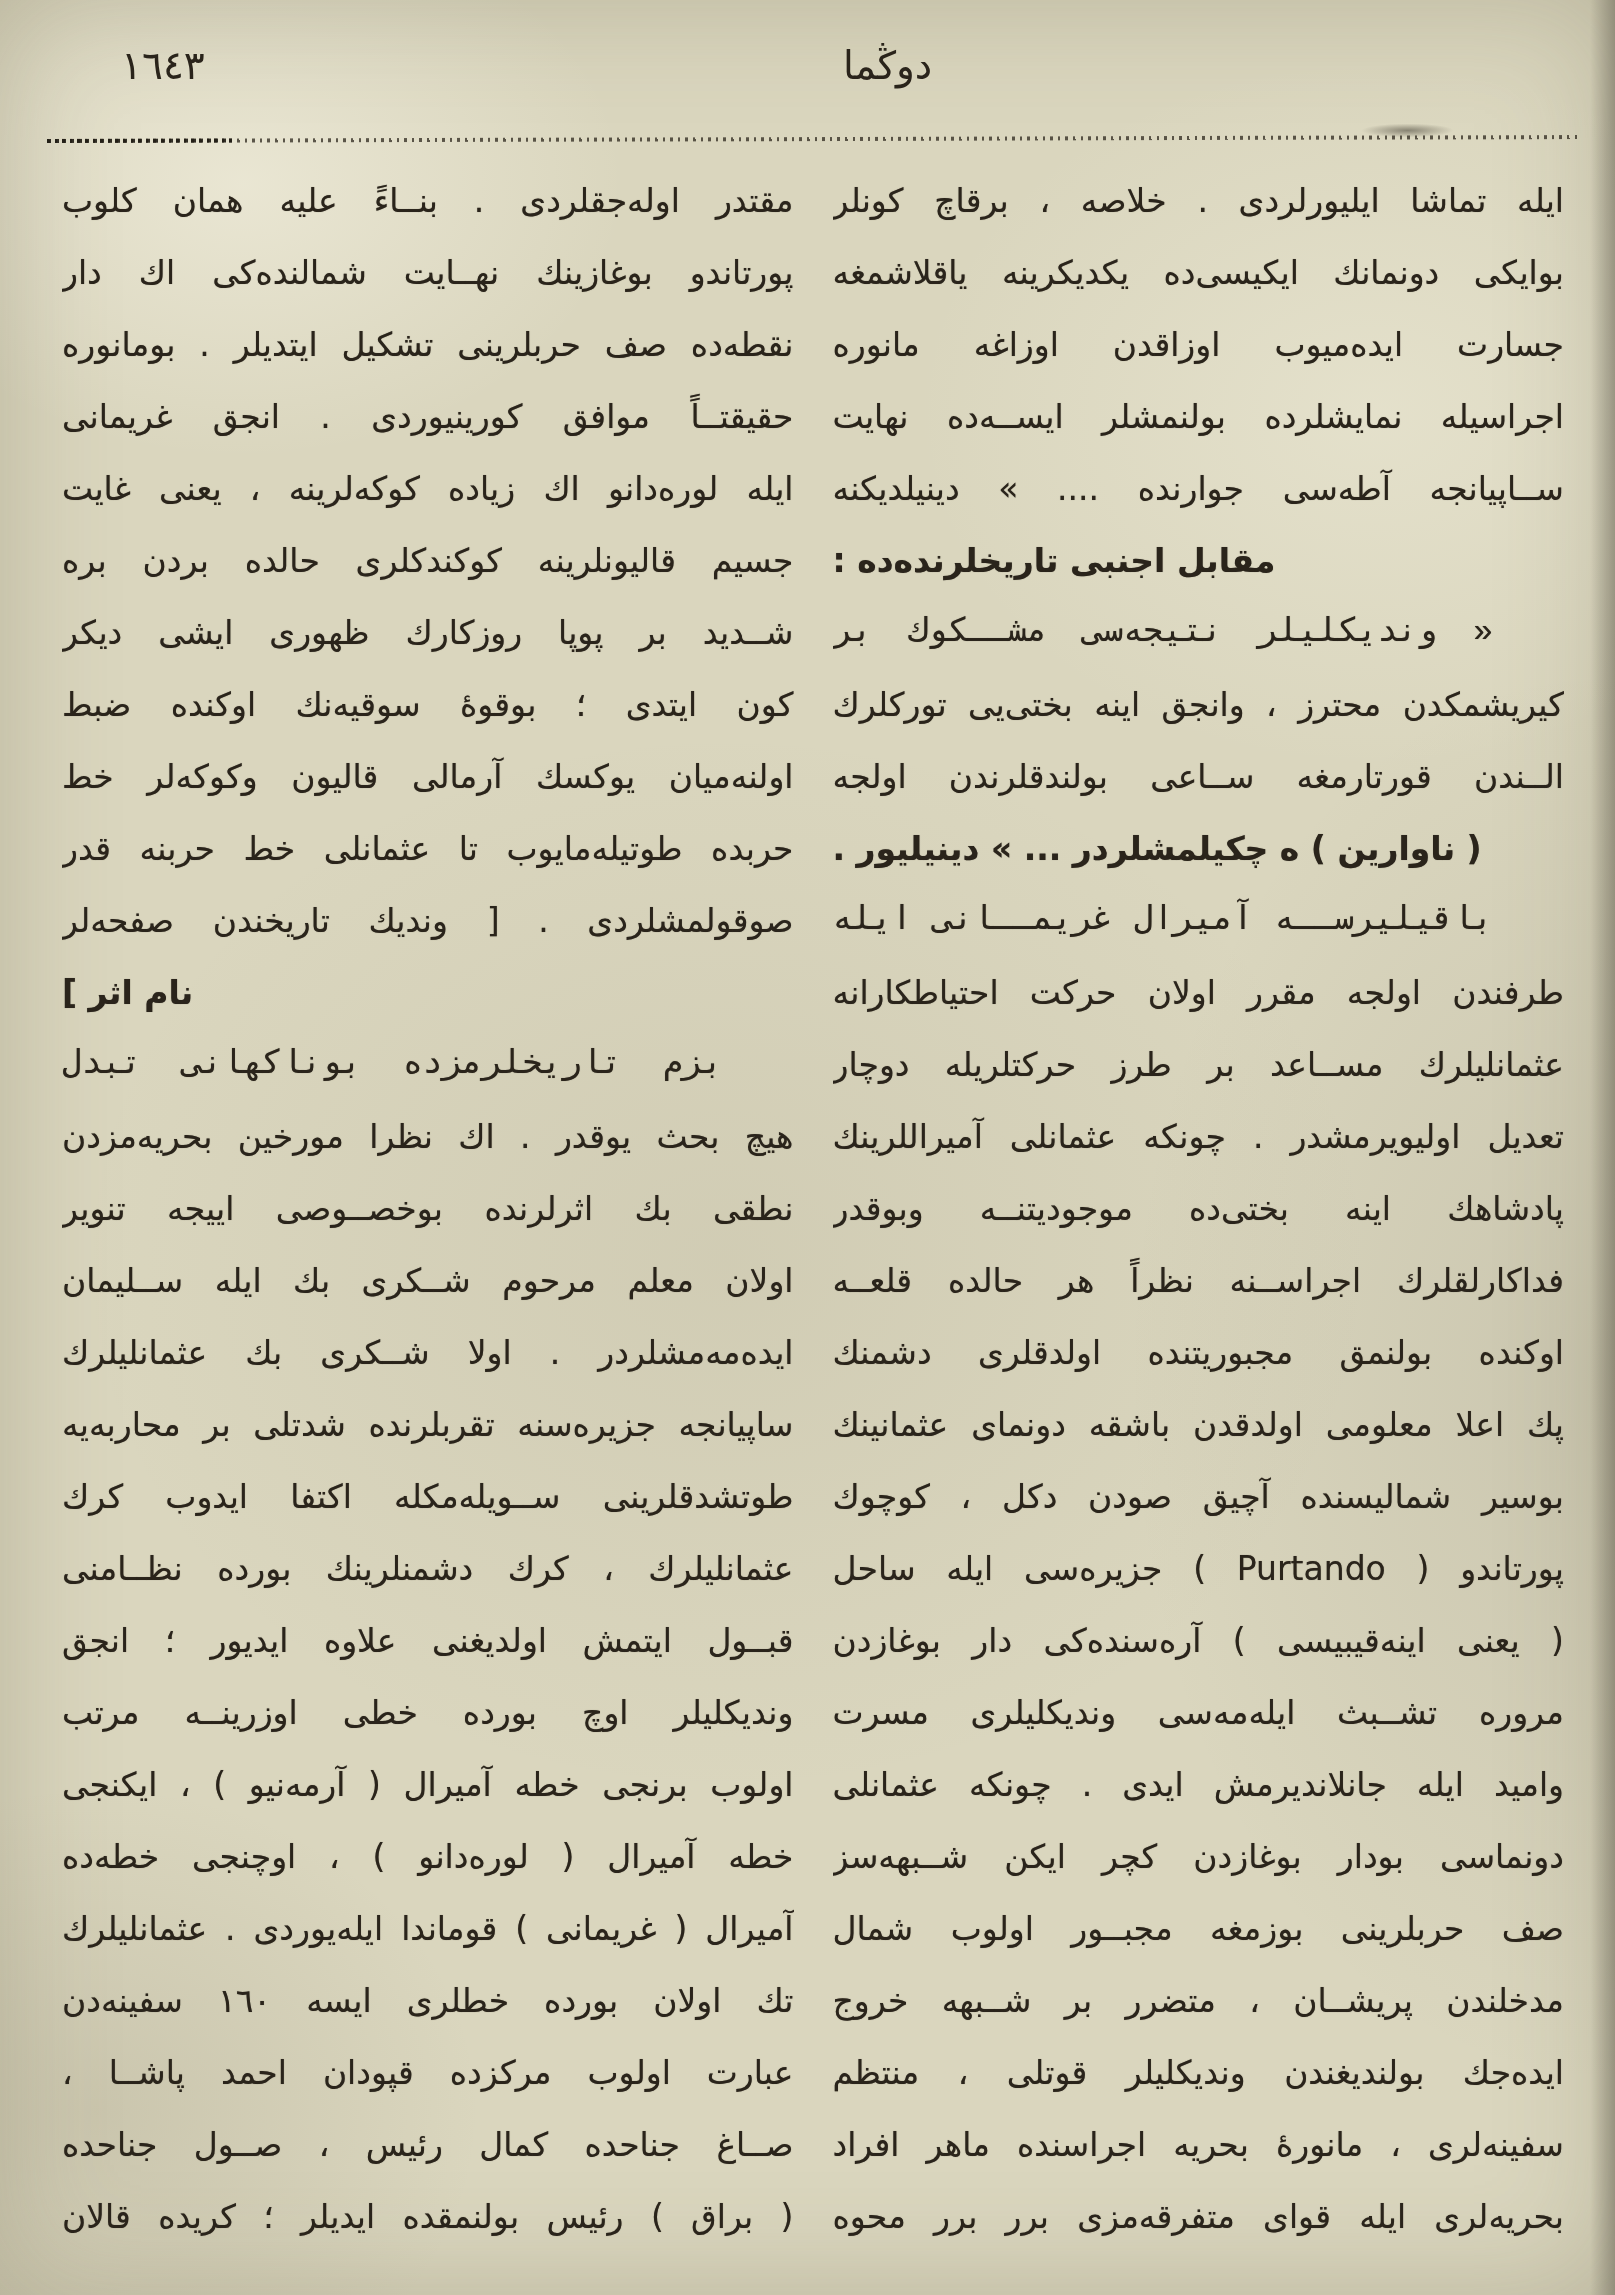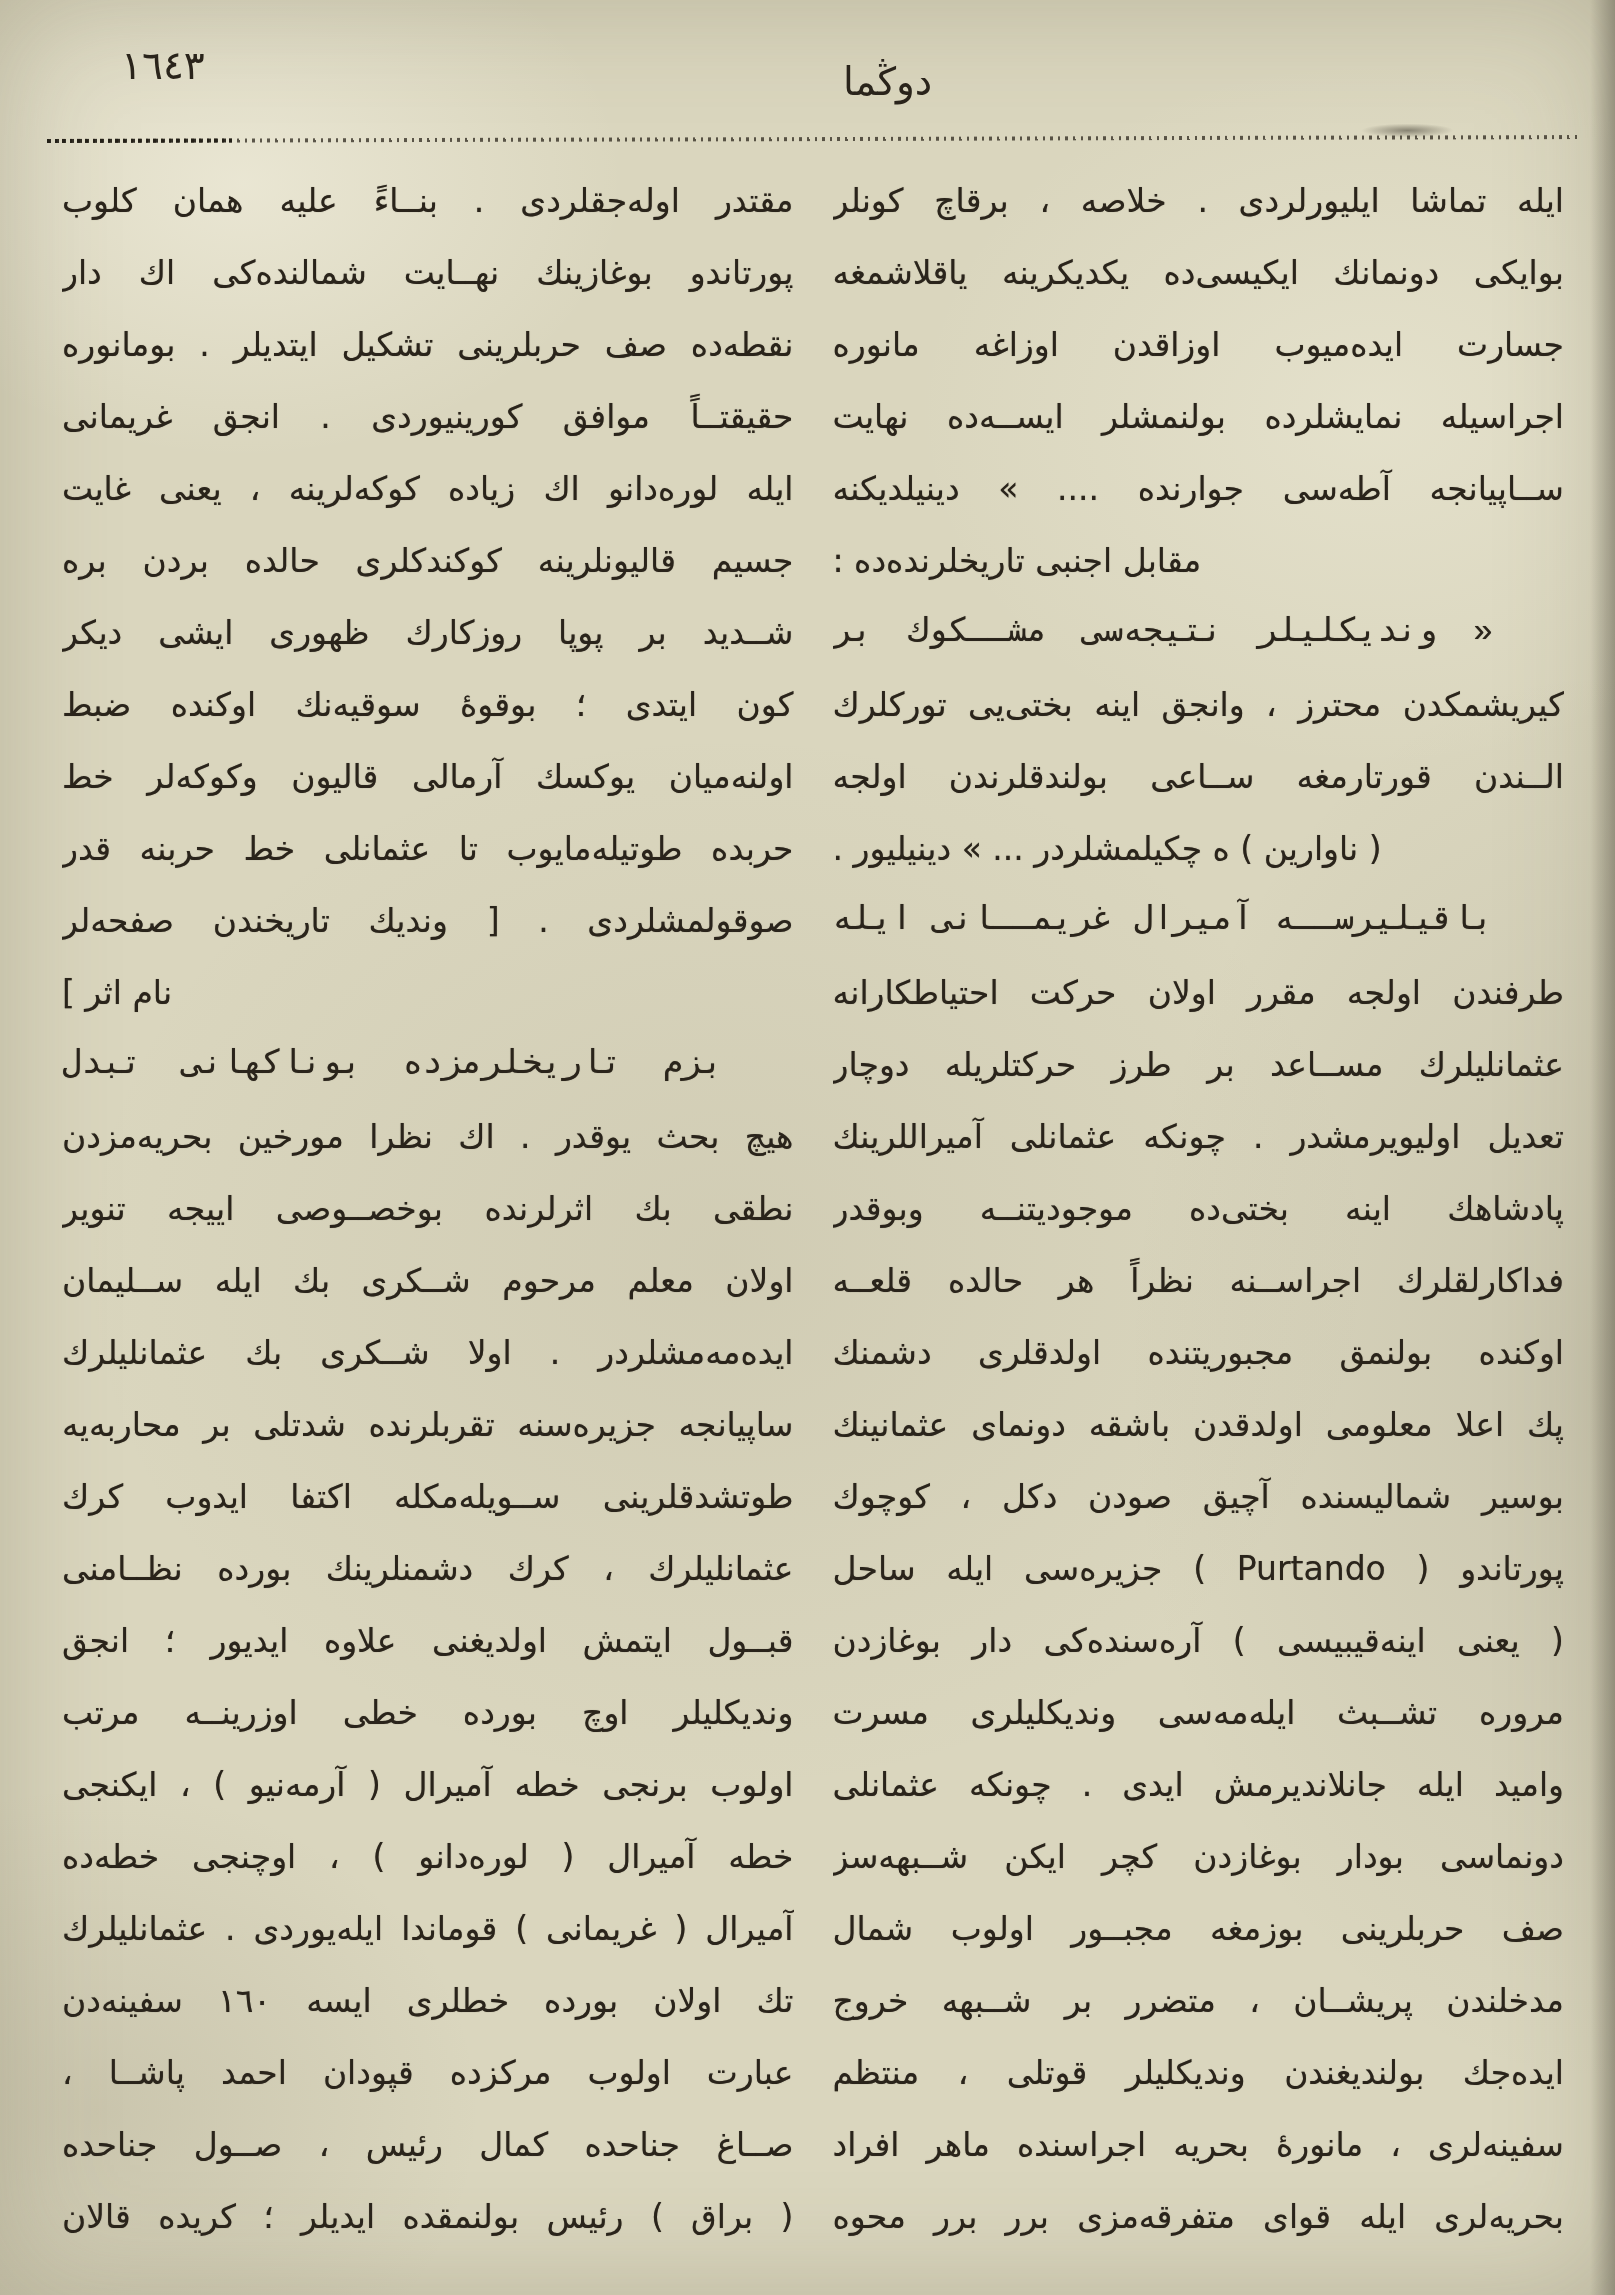--- a/index.html
+++ b/index.html
@@ -18,21 +18,21 @@
       radial-gradient(ellipse 927px 759px at 45% 55%, rgba(126,117,92,0.10), rgba(126,117,92,0) 70%),
       radial-gradient(ellipse 548px 464px at 6% 92%,  rgba(120,112,88,0.16), rgba(120,112,88,0) 70%),
       radial-gradient(ellipse 674px 1012px at 99% 60%, rgba(108,102,84,0.14), rgba(108,102,84,0) 70%);
     box-shadow: inset 0 0 118px rgba(96,88,66,0.28);
   }
   .page-number {
     position: absolute; top: 43px; left: 121px;
     font-size: 39px; letter-spacing: 6.7px; direction: rtl;
   }
   .title {
-    position: absolute; top: 59px; left: 843px;
+    position: absolute; top: 43px; left: 843px;
     font-size: 39px; direction: rtl;
   }
   .rule {
     position: absolute; top: 137px; left: 47px; width: 1533px; height: 4.2px;
     background: repeating-linear-gradient(90deg, rgba(44,38,28,0.75) 0 2.5px, rgba(44,38,28,0) 2.5px 7.6px);
     transform: rotate(-0.15deg);
   }
   .rule::before {
     content: ""; position: absolute; left: 0; top: 0; width: 185px; height: 4.2px;
     background: repeating-linear-gradient(90deg, rgba(30,26,18,0.9) 0 4.2px, rgba(30,26,18,0) 4.2px 7.6px);
@@ -53,20 +53,21 @@
     height: 72px;
     overflow: hidden;
     text-align: justify;
     text-align-last: justify;
     text-shadow: 0 0 0.8px rgba(42,36,27,0.55);
     white-space: normal;
   }
   .line.end {
     text-align: right;
     text-align-last: left;
+    font-weight: bold;
   }
   .line.indent { padding-right: 71px; font-family: Liberation Mono, monospace; }
   .edge-shadow {
     position: absolute; top: 0; right: 0; width: 25px; height: 100%;
     background: linear-gradient(90deg, rgba(70,66,54,0) 0%, rgba(70,66,54,0.38) 100%);
     pointer-events: none;
   }
 </style>
 </head>
 <body>

